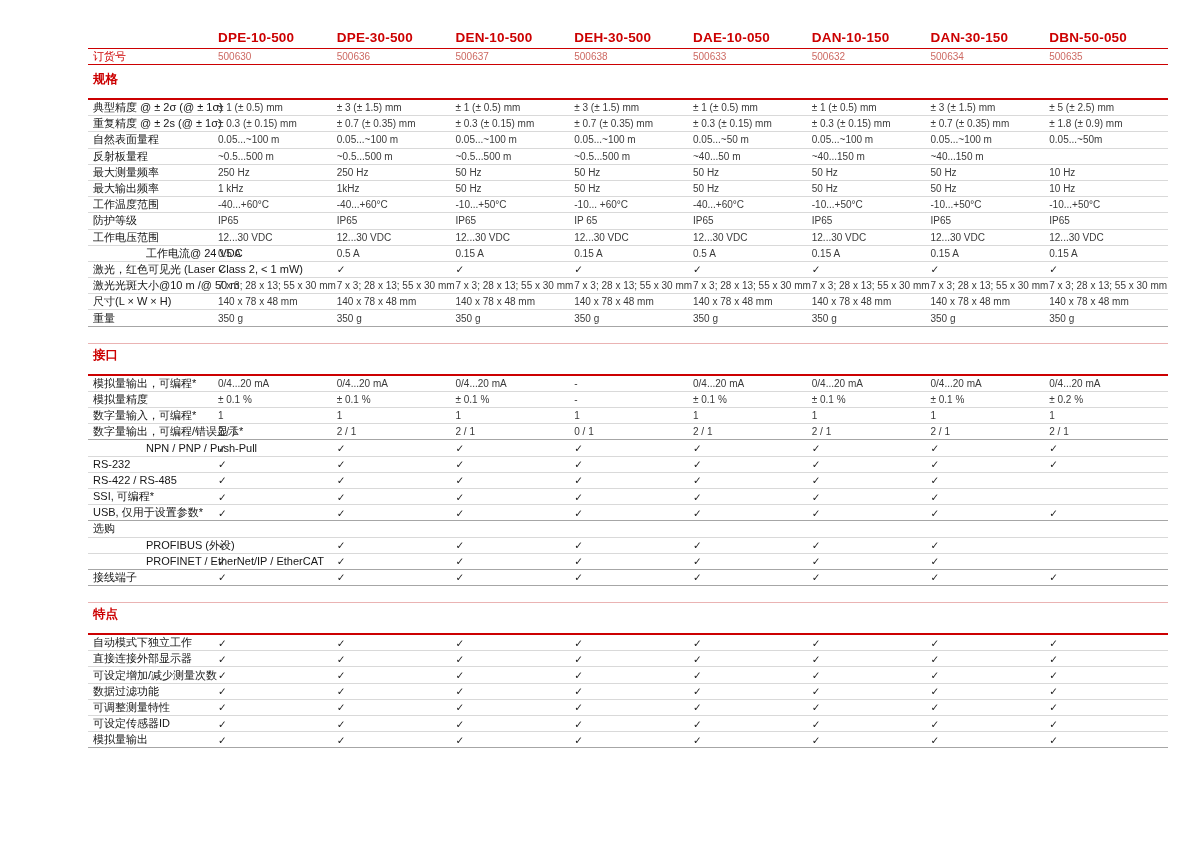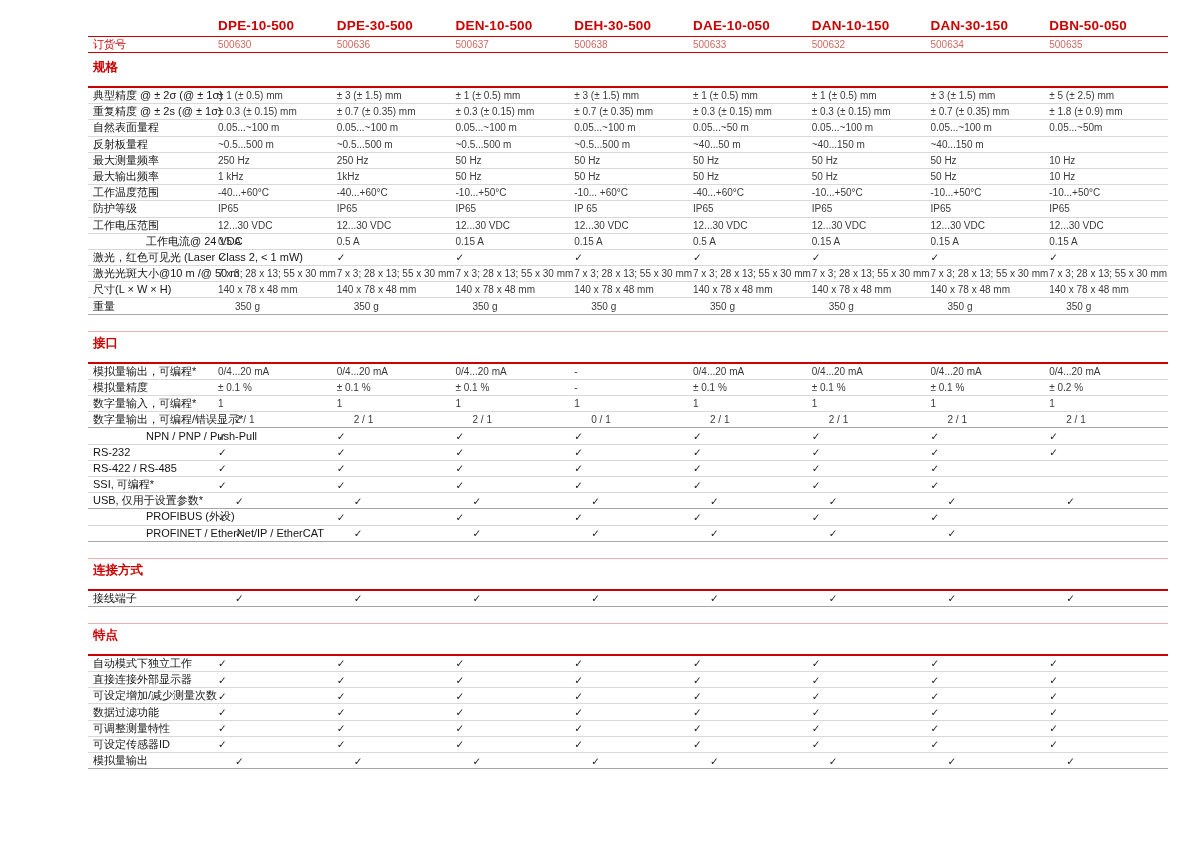--- a/index.html
+++ b/index.html
@@ -1,34 +1,34 @@
 <!DOCTYPE html>
 <html><head>
 <meta charset="utf-8">
 <style>
   html,body{margin:0;padding:0;background:#ffffff;}
   body{width:1201px;height:849px;position:relative;overflow:hidden;
        font-family:"Liberation Sans","DejaVu Sans",sans-serif;
        -webkit-font-smoothing:antialiased;}
-  .sheet{position:absolute;left:88px;top:18px;width:1080px;}
+  .sheet{position:absolute;left:88px;top:30px;width:1080px;}
   .grid{display:grid;grid-template-columns:130px repeat(8,1fr);align-items:center;}
   
   .model-row{padding-bottom:3px;align-items:end;}
   .model-row .cell{font-weight:700;font-size:13.5px;letter-spacing:0.2px;color:var(--accent);white-space:nowrap;}
   
   .order-row{border-top:1px solid var(--accent);border-bottom:1px solid var(--accent);height:15px;}
   .order-row .lbl{font-weight:400;font-size:11px;color:var(--accent);padding-left:5px;white-space:nowrap;}
   .order-row .val{font-size:10px;color:var(--order-red);white-space:nowrap;}
   
   .sec-head{border-bottom:2px solid var(--accent);padding:2px 0 10px 5px;margin-top:4px;
             font-weight:700;font-size:12.5px;color:var(--accent);}
   .sec-head.with-top{border-top:1px solid var(--pink);margin-top:16px;padding-top:3px;}
   
   .data-row{border-bottom:1px solid var(--rowline);height:15.2px;}
-  .data-row.group-end{border-bottom:1.5px solid var(--groupline);gap:17px;}
+  .data-row.group-end{border-bottom:1.5px solid var(--groupline);}
   .data-row .lbl{font-size:11px;color:#161616;padding-left:5px;white-space:nowrap;overflow:visible;}
   .data-row .lbl.indent{padding-left:58px;}
   .data-row .val{font-size:10px;color:#3a3a3a;white-space:nowrap;overflow:visible;}
   .data-row .val.check{font-size:10.5px;color:#222;}
 </style>
 </head>
 <body style="--accent: #cc0001; --order-red: #cd6a63; --pink: #eab3b3; --rowline: #d9d9d9; --groupline: #a6a6a6;">
 
 <div class="sheet">
     <div class="grid model-row">
@@ -302,20 +302,31 @@
       <span class="val check">✓</span>
       <span class="val check">✓</span>
       <span class="val check">✓</span>
       <span class="val check">✓</span>
       <span class="val check">✓</span>
       <span class="val check">✓</span>
       <span class="val check">✓</span>
       <span class="val check">✓</span>
     </div>
     <div class="grid data-row">
+      <span class="lbl">选购</span>
+      <span class="val"></span>
+      <span class="val"></span>
+      <span class="val"></span>
+      <span class="val"></span>
+      <span class="val"></span>
+      <span class="val"></span>
+      <span class="val"></span>
+      <span class="val"></span>
+    </div>
+    <div class="grid data-row">
       <span class="lbl indent">PROFIBUS (外设)</span>
       <span class="val check">✓</span>
       <span class="val check">✓</span>
       <span class="val check">✓</span>
       <span class="val check">✓</span>
       <span class="val check">✓</span>
       <span class="val check">✓</span>
       <span class="val check">✓</span>
       <span class="val"></span>
     </div>
@@ -323,21 +334,20 @@
       <span class="lbl indent">PROFINET / EtherNet/IP / EtherCAT</span>
       <span class="val check">✓</span>
       <span class="val check">✓</span>
       <span class="val check">✓</span>
       <span class="val check">✓</span>
       <span class="val check">✓</span>
       <span class="val check">✓</span>
       <span class="val check">✓</span>
       <span class="val"></span>
     </div>
-    <div class="sec-head with-top">连接方式</div>
     <div class="grid data-row group-end">
       <span class="lbl">接线端子</span>
       <span class="val check">✓</span>
       <span class="val check">✓</span>
       <span class="val check">✓</span>
       <span class="val check">✓</span>
       <span class="val check">✓</span>
       <span class="val check">✓</span>
       <span class="val check">✓</span>
       <span class="val check">✓</span>

